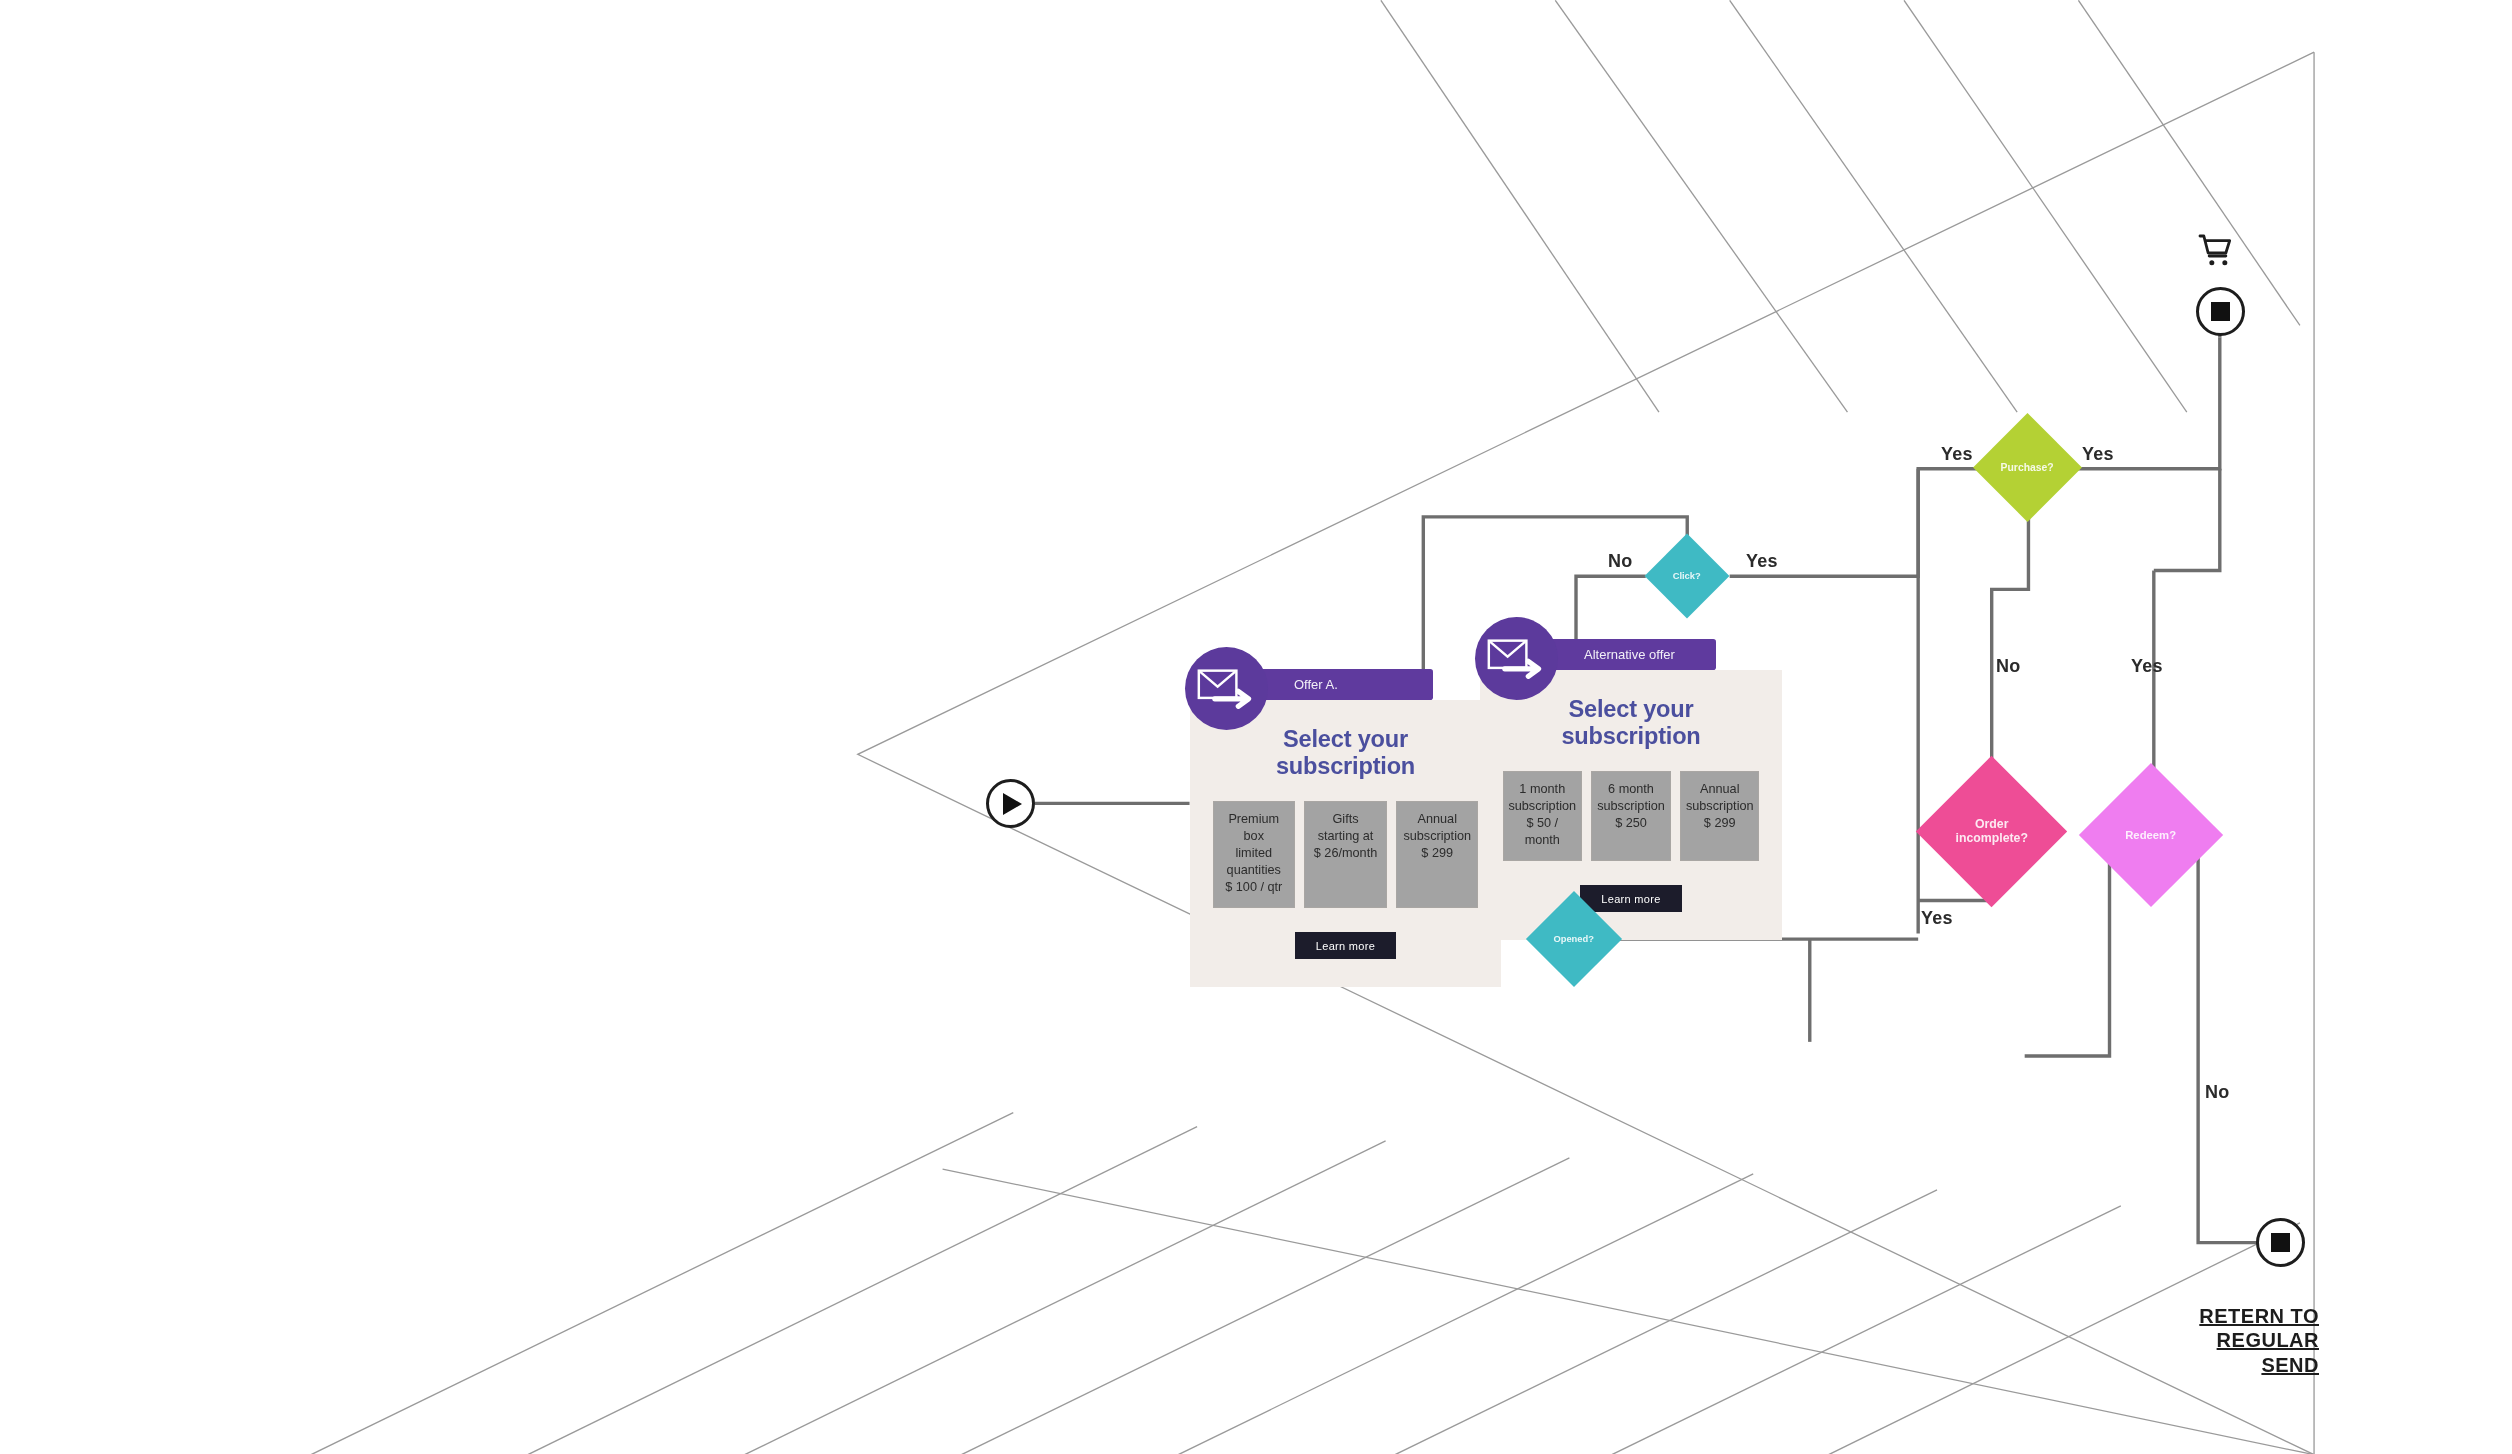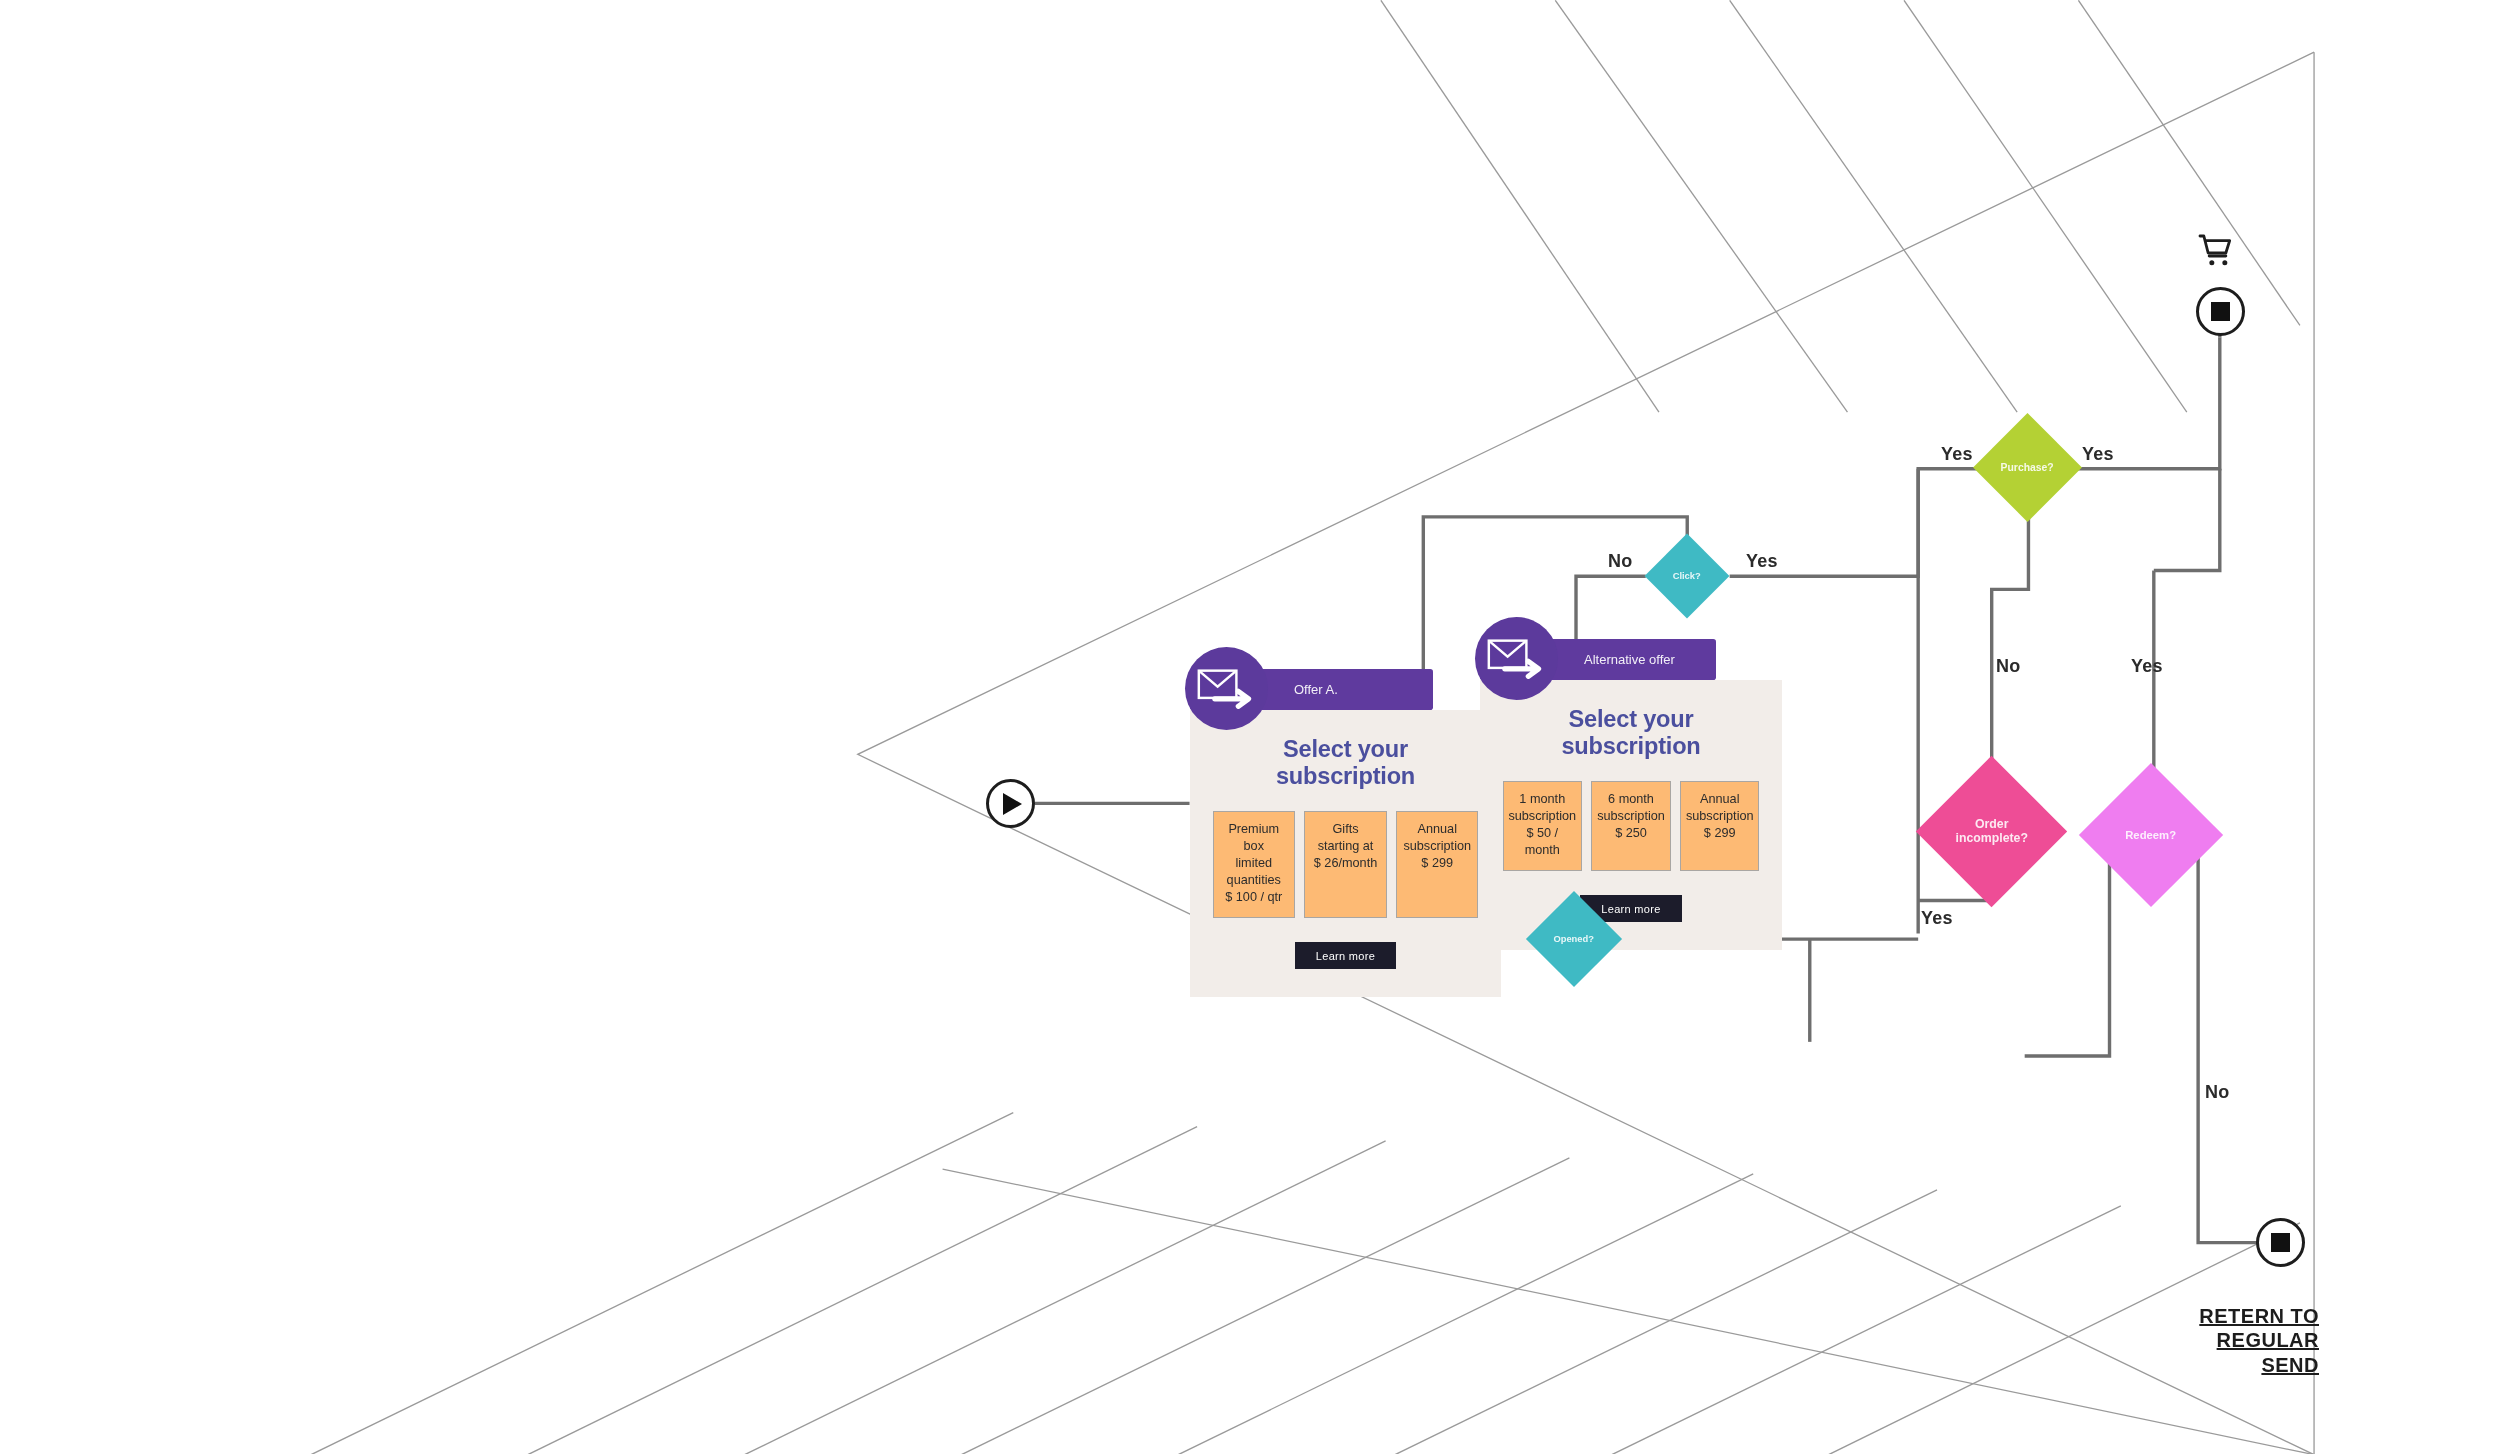--- a/index.html
+++ b/index.html
@@ -72,21 +72,21 @@
     line-height: 1.15;
     width: 113px;
     opacity: .88;
     pointer-events: none;
   }
 
   
   .email-node { position: absolute; z-index: 5; }
   .email-bar {
     position: relative;
-    height: 41px;
+    height: 31px;
     border-radius: 2.8px;
     display: flex; align-items: center;
   }
   .email-bar .bar-label {
     color: #ffffff;
     font-size: 13px;
     opacity: .92;
     margin-left: 104px;
     white-space: nowrap;
   }
@@ -106,21 +106,21 @@
   .panel-heading {
     color: #4b4f9e;
     font-size: 23.6px;
     font-weight: 700;
     text-align: center;
     margin-bottom: 21px;
     letter-spacing: -0.2px;
   }
   .tier-row { display: flex; gap: 9.4px; justify-content: center; }
   .tier {
-    background: #fdba74;
+    background: #a3a3a3;
     border: 1.4px solid #a9a6a3;
     width: 113px;
     padding: 9.4px 3.8px 11.3px 3.8px;
     text-align: center;
     font-size: 12.7px;
     line-height: 1.33;
     color: #2c2c2c;
     white-space: pre-line;
   }
   .cta-wrap { display: flex; justify-content: center; margin-top: 24px; }

